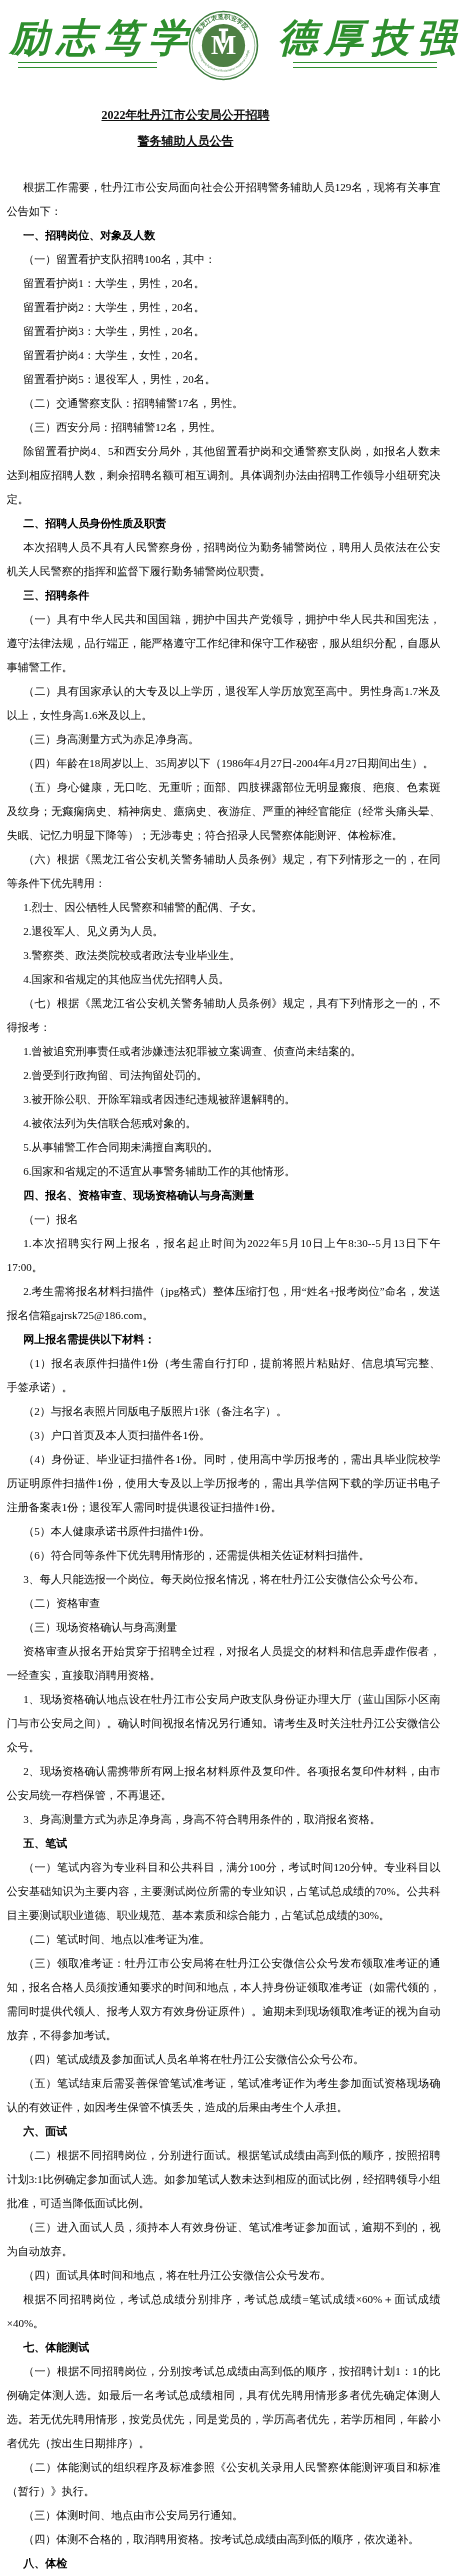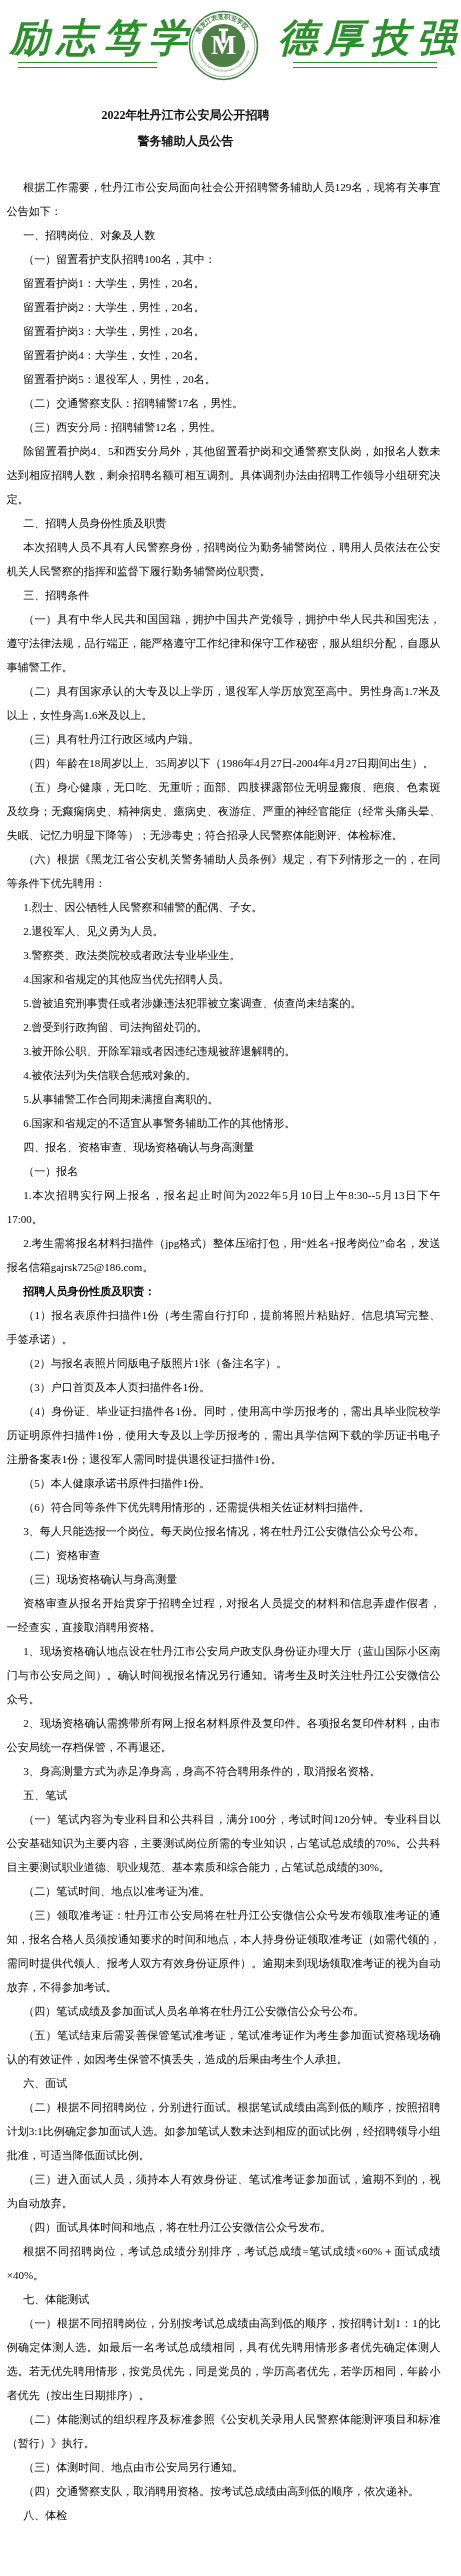--- a/index.html
+++ b/index.html
@@ -15,27 +15,27 @@
   .motto-right{left:278px;}
   .dbl-line{position:absolute;top:62px;height:1.5px;border-top:1.5px solid;border-bottom:1.5px solid;
             box-sizing:content-box;padding-top:2.1px;background:transparent;}
   .line-left{left:18px;width:139px;}
   .line-right{left:293px;width:144px;}
   .logo{position:absolute;left:188px;top:10.3px;width:71px;height:71px;}
 
   
   .title-block{width:335px;margin:7.2px 0 0 18px;text-align:center;
                font-weight:bold;font-size:12px;color:#111;}
-  .title-block .tline{line-height:26px;}
+  .title-block .tline{line-height:26px;text-decoration:underline;}
 
   
   .doc{margin:20.6px 20.6px 0 6.7px;font-size:11px;line-height:24px;
        text-align:justify;color:#060606;}
   .para{margin:0;text-indent:1.5em;}
-  .para.h{font-family:"Liberation Sans",sans-serif;font-weight:normal;color:#000;}
+  .para.h{font-family:"Liberation Sans",sans-serif;font-weight:bold;color:#000;}
   .para.b{font-weight:bold;}
 </style>
 </head>
 <body>
 
 <div class="page">
 
   <div class="banner">
     <div class="motto motto-left" style="color: rgb(46, 143, 46);">励志笃学</div>
 
@@ -79,39 +79,40 @@
       <p class="para">留置看护岗4：大学生，女性，20名。</p>
       <p class="para">留置看护岗5：退役军人，男性，20名。</p>
       <p class="para">（二）交通警察支队：招聘辅警17名，男性。</p>
       <p class="para">（三）西安分局：招聘辅警12名，男性。</p>
       <p class="para">除留置看护岗4、5和西安分局外，其他留置看护岗和交通警察支队岗，如报名人数未达到相应招聘人数，剩余招聘名额可相互调剂。具体调剂办法由招聘工作领导小组研究决定。</p>
       <p class="para h">二、招聘人员身份性质及职责</p>
       <p class="para">本次招聘人员不具有人民警察身份，招聘岗位为勤务辅警岗位，聘用人员依法在公安机关人民警察的指挥和监督下履行勤务辅警岗位职责。</p>
       <p class="para h">三、招聘条件</p>
       <p class="para">（一）具有中华人民共和国国籍，拥护中国共产党领导，拥护中华人民共和国宪法，遵守法律法规，品行端正，能严格遵守工作纪律和保守工作秘密，服从组织分配，自愿从事辅警工作。</p>
       <p class="para">（二）具有国家承认的大专及以上学历，退役军人学历放宽至高中。男性身高1.7米及以上，女性身高1.6米及以上。</p>
-      <p class="para">（三）具有牡丹江行政区域内户籍。</p>
+      <p class="para">（三）身高测量方式为赤足净身高。</p>
       <p class="para">（四）年龄在18周岁以上、35周岁以下（1986年4月27日-2004年4月27日期间出生）。</p>
       <p class="para">（五）身心健康，无口吃、无重听；面部、四肢裸露部位无明显瘢痕、疤痕、色素斑及纹身；无癫痫病史、精神病史、癔病史、夜游症、严重的神经官能症（经常头痛头晕、失眠、记忆力明显下降等）；无涉毒史；符合招录人民警察体能测评、体检标准。</p>
       <p class="para">（六）根据《黑龙江省公安机关警务辅助人员条例》规定，有下列情形之一的，在同等条件下优先聘用：</p>
       <p class="para">1.烈士、因公牺牲人民警察和辅警的配偶、子女。</p>
       <p class="para">2.退役军人、见义勇为人员。</p>
       <p class="para">3.警察类、政法类院校或者政法专业毕业生。</p>
       <p class="para">4.国家和省规定的其他应当优先招聘人员。</p>
-      <p class="para">5.曾被追究刑事责任或者涉嫌违法犯罪被立案调查、侦查尚未结案的。</p>
+      <p class="para">（七）根据《黑龙江省公安机关警务辅助人员条例》规定，具有下列情形之一的，不得报考：</p>
+      <p class="para">1.曾被追究刑事责任或者涉嫌违法犯罪被立案调查、侦查尚未结案的。</p>
       <p class="para">2.曾受到行政拘留、司法拘留处罚的。</p>
       <p class="para">3.被开除公职、开除军籍或者因违纪违规被辞退解聘的。</p>
       <p class="para">4.被依法列为失信联合惩戒对象的。</p>
       <p class="para">5.从事辅警工作合同期未满擅自离职的。</p>
       <p class="para">6.国家和省规定的不适宜从事警务辅助工作的其他情形。</p>
       <p class="para h">四、报名、资格审查、现场资格确认与身高测量</p>
       <p class="para">（一）报名</p>
       <p class="para">1.本次招聘实行网上报名，报名起止时间为2022年5月10日上午8:30--5月13日下午17:00。</p>
       <p class="para">2.考生需将报名材料扫描件（jpg格式）整体压缩打包，用“姓名+报考岗位”命名，发送报名信箱gajrsk725@186.com。</p>
-      <p class="para b">招聘人员身份性质及职责：</p>
+      <p class="para b">网上报名需提供以下材料：</p>
       <p class="para">（1）报名表原件扫描件1份（考生需自行打印，提前将照片粘贴好、信息填写完整、手签承诺）。</p>
       <p class="para">（2）与报名表照片同版电子版照片1张（备注名字）。</p>
       <p class="para">（3）户口首页及本人页扫描件各1份。</p>
       <p class="para">（4）身份证、毕业证扫描件各1份。同时，使用高中学历报考的，需出具毕业院校学历证明原件扫描件1份，使用大专及以上学历报考的，需出具学信网下载的学历证书电子注册备案表1份；退役军人需同时提供退役证扫描件1份。</p>
       <p class="para">（5）本人健康承诺书原件扫描件1份。</p>
       <p class="para">（6）符合同等条件下优先聘用情形的，还需提供相关佐证材料扫描件。</p>
       <p class="para">3、每人只能选报一个岗位。每天岗位报名情况，将在牡丹江公安微信公众号公布。</p>
       <p class="para">（二）资格审查</p>
       <p class="para">（三）现场资格确认与身高测量</p>
       <p class="para">资格审查从报名开始贯穿于招聘全过程，对报名人员提交的材料和信息弄虚作假者，一经查实，直接取消聘用资格。</p>
@@ -126,18 +127,18 @@
       <p class="para">（五）笔试结束后需妥善保管笔试准考证，笔试准考证作为考生参加面试资格现场确认的有效证件，如因考生保管不慎丢失，造成的后果由考生个人承担。</p>
       <p class="para h">六、面试</p>
       <p class="para">（二）根据不同招聘岗位，分别进行面试。根据笔试成绩由高到低的顺序，按照招聘计划3:1比例确定参加面试人选。如参加笔试人数未达到相应的面试比例，经招聘领导小组批准，可适当降低面试比例。</p>
       <p class="para">（三）进入面试人员，须持本人有效身份证、笔试准考证参加面试，逾期不到的，视为自动放弃。</p>
       <p class="para">（四）面试具体时间和地点，将在牡丹江公安微信公众号发布。</p>
       <p class="para">根据不同招聘岗位，考试总成绩分别排序，考试总成绩=笔试成绩×60%＋面试成绩×40%。</p>
       <p class="para h">七、体能测试</p>
       <p class="para">（一）根据不同招聘岗位，分别按考试总成绩由高到低的顺序，按招聘计划1：1的比例确定体测人选。如最后一名考试总成绩相同，具有优先聘用情形多者优先确定体测人选。若无优先聘用情形，按党员优先，同是党员的，学历高者优先，若学历相同，年龄小者优先（按出生日期排序）。</p>
       <p class="para">（二）体能测试的组织程序及标准参照《公安机关录用人民警察体能测评项目和标准（暂行）》执行。</p>
       <p class="para">（三）体测时间、地点由市公安局另行通知。</p>
-      <p class="para">（四）交通警察支队，取消聘用资格。按考试总成绩由高到低的顺序，依次递补。</p>
+      <p class="para">（四）体测不合格的，取消聘用资格。按考试总成绩由高到低的顺序，依次递补。</p>
       <p class="para h">八、体检</p>
     </div>
 
 </div>
 
 
 </body></html>

